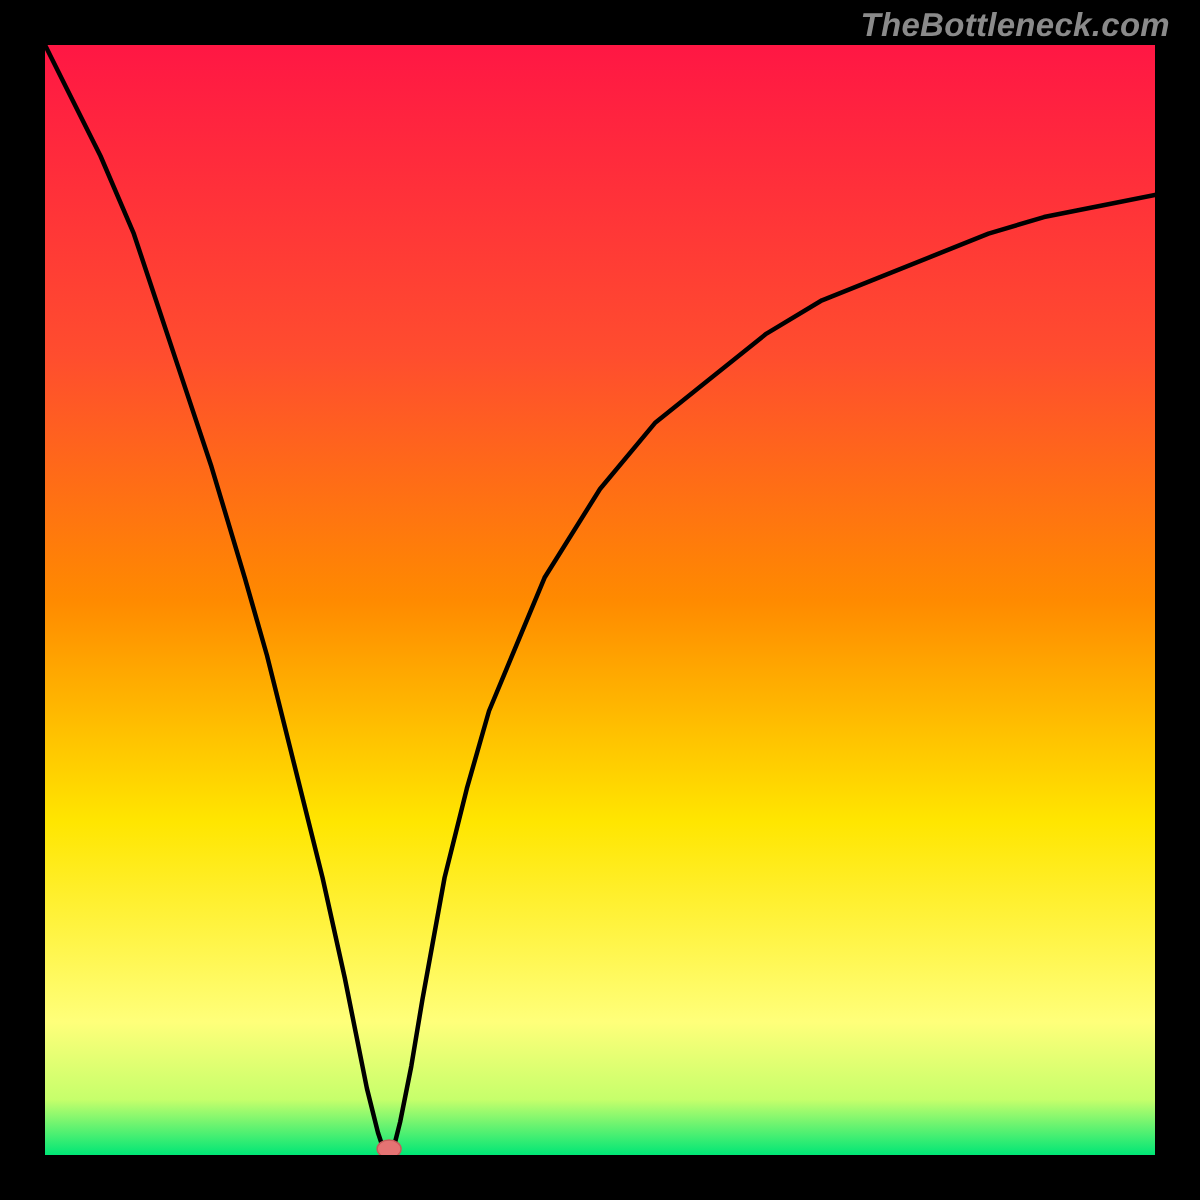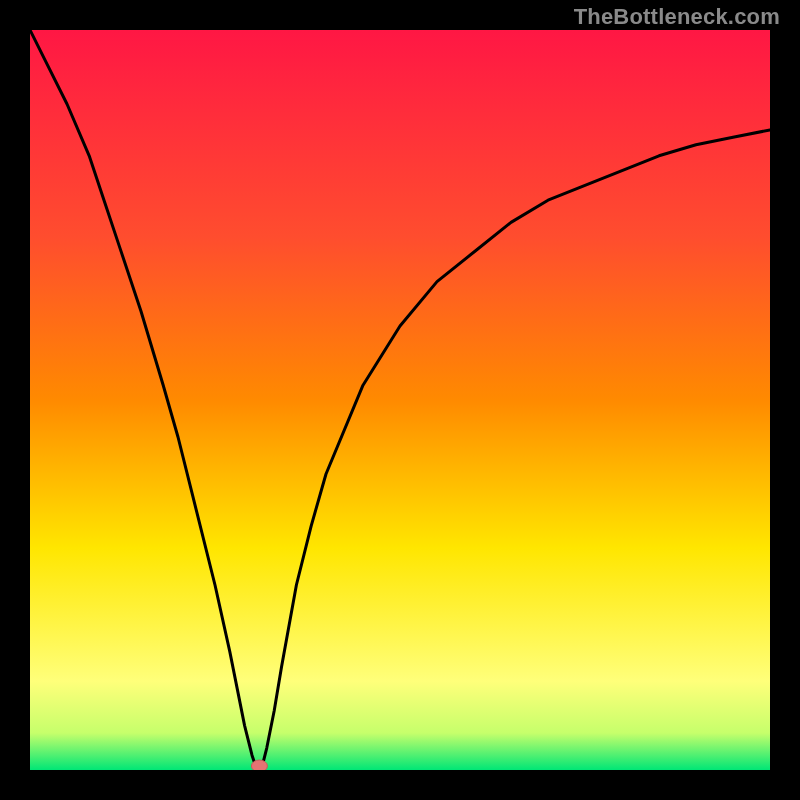--- a/index.html
+++ b/index.html
@@ -20,20 +20,21 @@
   }
   .watermark {
     position: absolute;
     top: 4px;
     right: 20px;
     font-family: Arial, Helvetica, sans-serif;
     font-size: 22px;
     font-weight: 600;
     color: #8a8a8a;
     letter-spacing: 0.2px;
+    font-style: italic;
   }
   .plot {
     position: absolute;
     left: 30px;
     top: 30px;
     width: 740px;
     height: 740px;
   }
   .plot svg {
     display: block;

